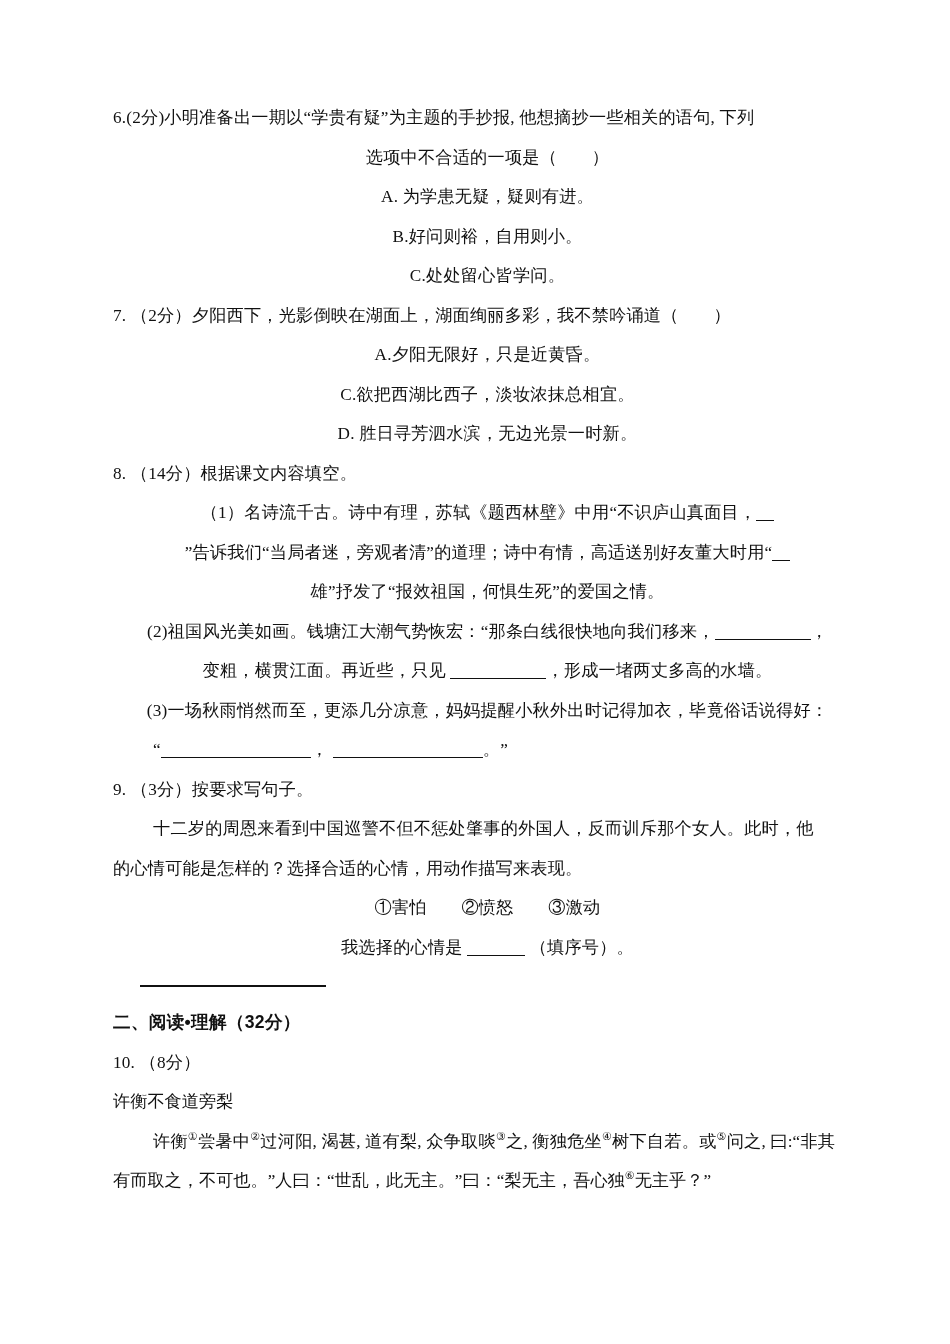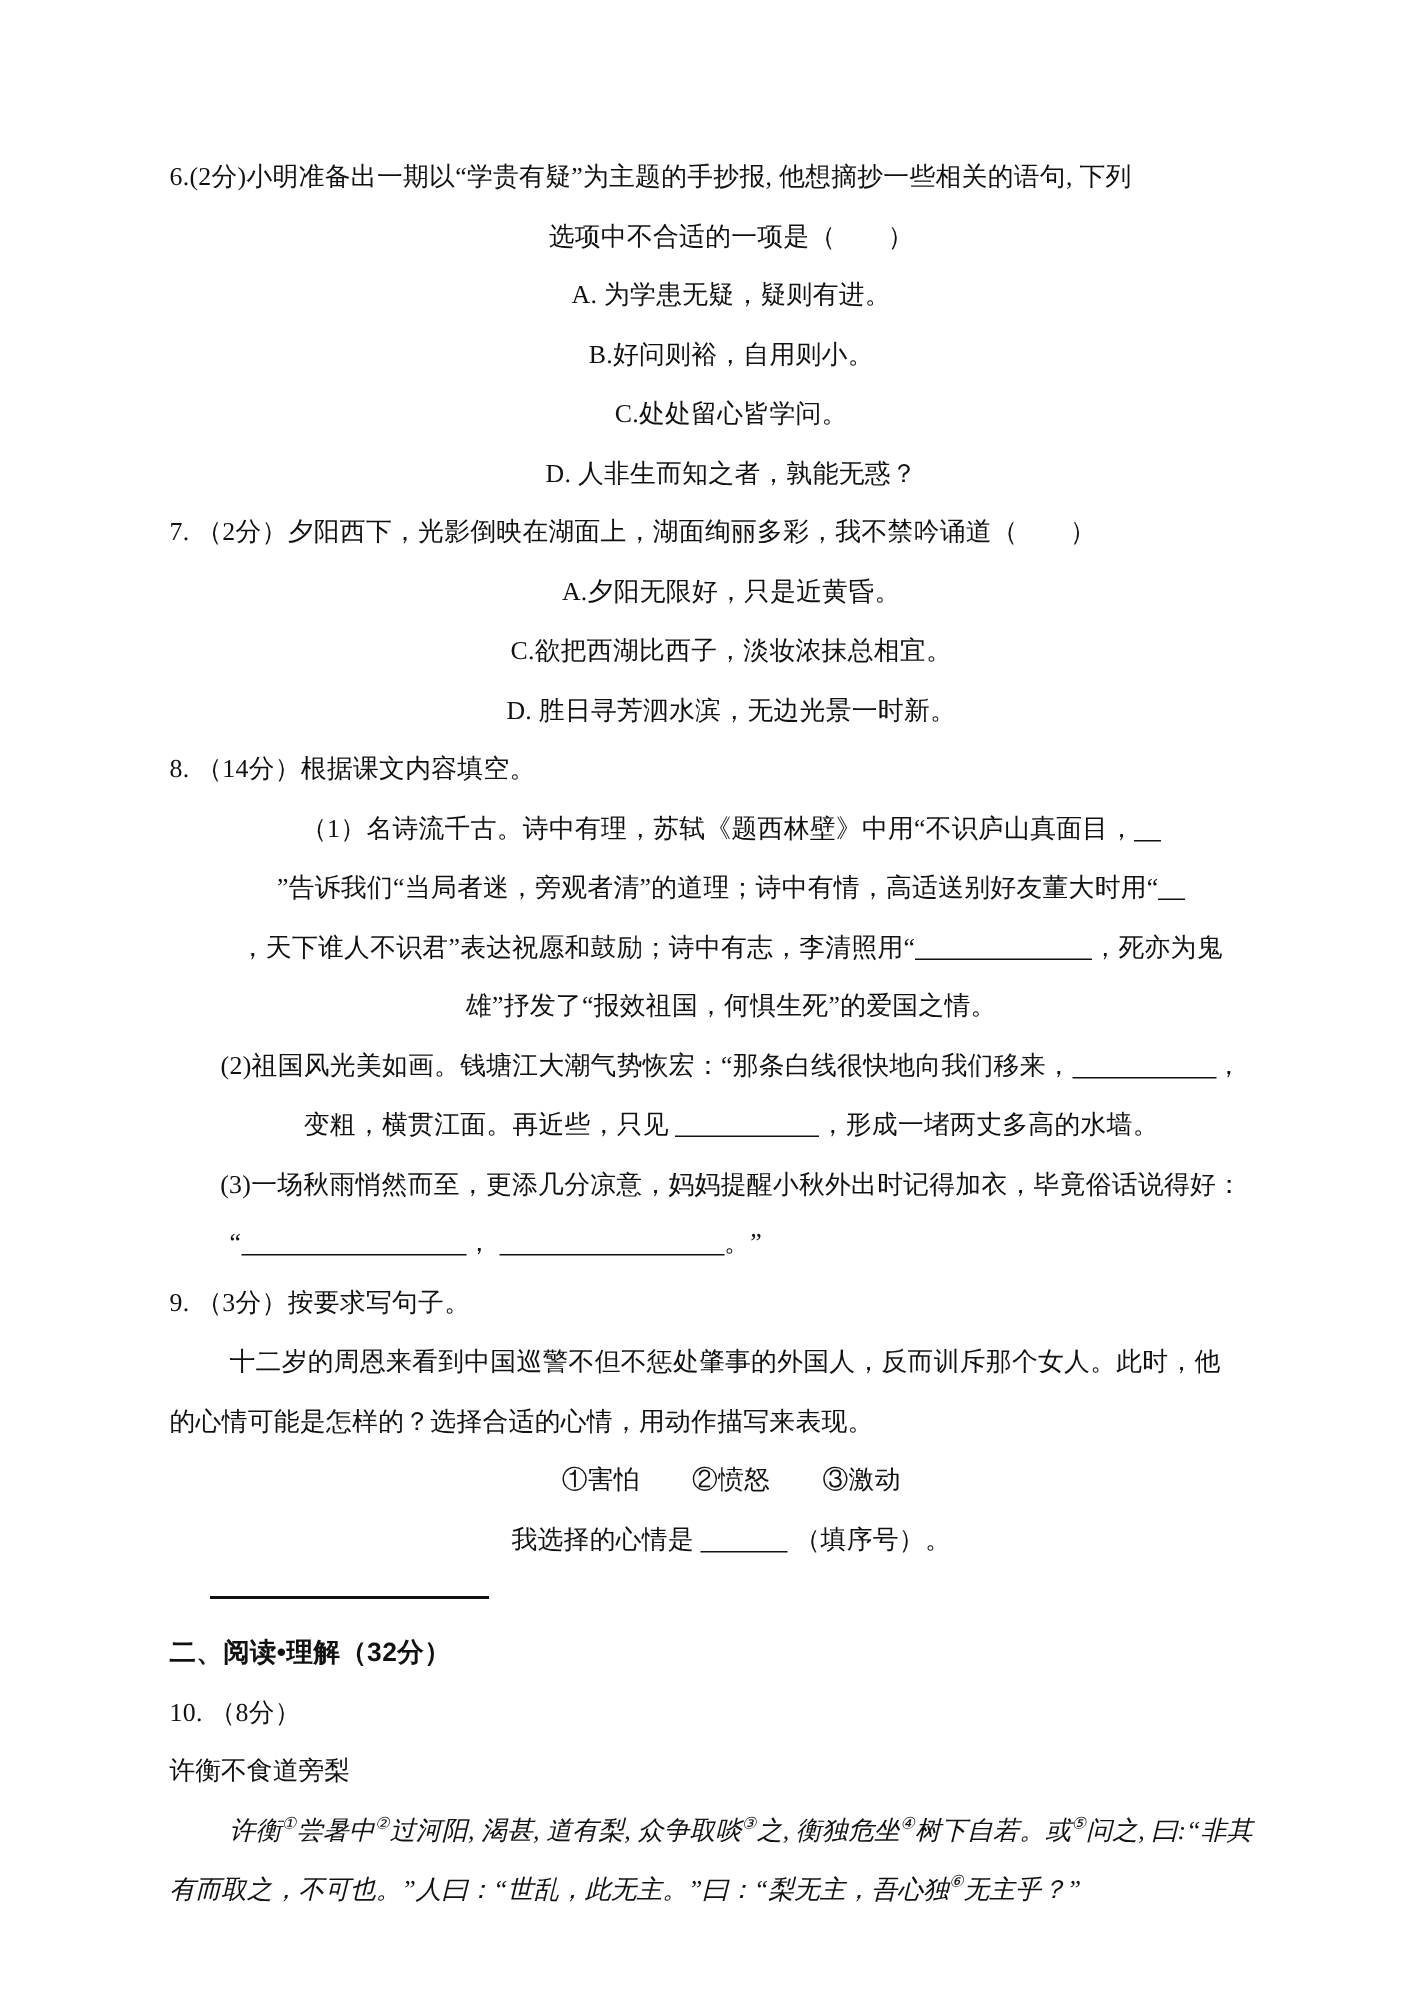--- a/index.html
+++ b/index.html
@@ -84,21 +84,20 @@
     padding-right: 36px;
   }
 
   
   .passage {
     font-size: 17.2px;
     line-height: 39.5px;
     text-indent: 40px;
     text-align: justify;
     text-justify: inter-ideograph;
-    font-style: italic;
   }
   sup.note {
     font-size: 11px;
     vertical-align: super;
     line-height: 0;
   }
   .spacer-md { height: 16px; }
 </style>
 </head>
 <body>
@@ -114,23 +113,20 @@
     </div>
     <div class="q-line indent-1">
       <span>A. 为学患无疑，疑则有进。</span>
     </div>
     <div class="q-line indent-1">
       <span>B.好问则裕，自用则小。</span>
     </div>
     <div class="q-line indent-1">
       <span>C.处处留心皆学问。</span>
     </div>
-    <div class="q-line indent-1">
-      <span>D. 人非生而知之者，孰能无惑？</span>
-    </div>
 
     <div class="q-line">
       <span class="num">7.</span>&nbsp;<span>（2分）</span><span>夕阳西下，光影倒映在湖面上，湖面绚丽多彩，我不禁吟诵道（　　）</span>
     </div>
     <div class="q-line indent-1">
       <span>A.夕阳无限好，只是近黄昏。</span>
     </div>
     <div class="q-line indent-1">
       <span>C.欲把西湖比西子，淡妆浓抹总相宜。</span>
     </div>
@@ -140,23 +136,20 @@
 
     <div class="q-line">
       <span class="num">8.</span>&nbsp;<span>（14分）</span><span>根据课文内容填空。</span>
     </div>
 
     <div class="q-line indent-1">
       <span>（1）</span><span>名诗流千古。诗中有理，苏轼《题西林壁》中用“不识庐山真面目，</span><span class="blank w-tiny"></span>
     </div>
     <div class="q-line indent-1">
       <span>”告诉我们“当局者迷，旁观者清”的道理；诗中有情，高适送别好友董大时用“</span><span class="blank w-tiny"></span>
-    </div>
-    <div class="q-line indent-1">
-      <span>，天下谁人不识君”表达祝愿和鼓励；诗中有志，李清照用“</span><span class="blank w-md"></span><span>，死亦为鬼</span>
     </div>
     <div class="q-line indent-1">
       <span>雄”抒发了“报效祖国，何惧生死”的爱国之情。</span>
     </div>
 
     <div class="q-line indent-1">
       <span>(2)</span><span>祖国风光美如画。钱塘江大潮气势恢宏：“那条白线很快地向我们移来，</span><span class="blank w-sm"></span><span>，</span>
     </div>
     <div class="q-line indent-1">
       <span>变粗，横贯江面。再近些，只见</span>&nbsp;<span class="blank w-sm"></span><span>，形成一堵两丈多高的水墙。</span>

